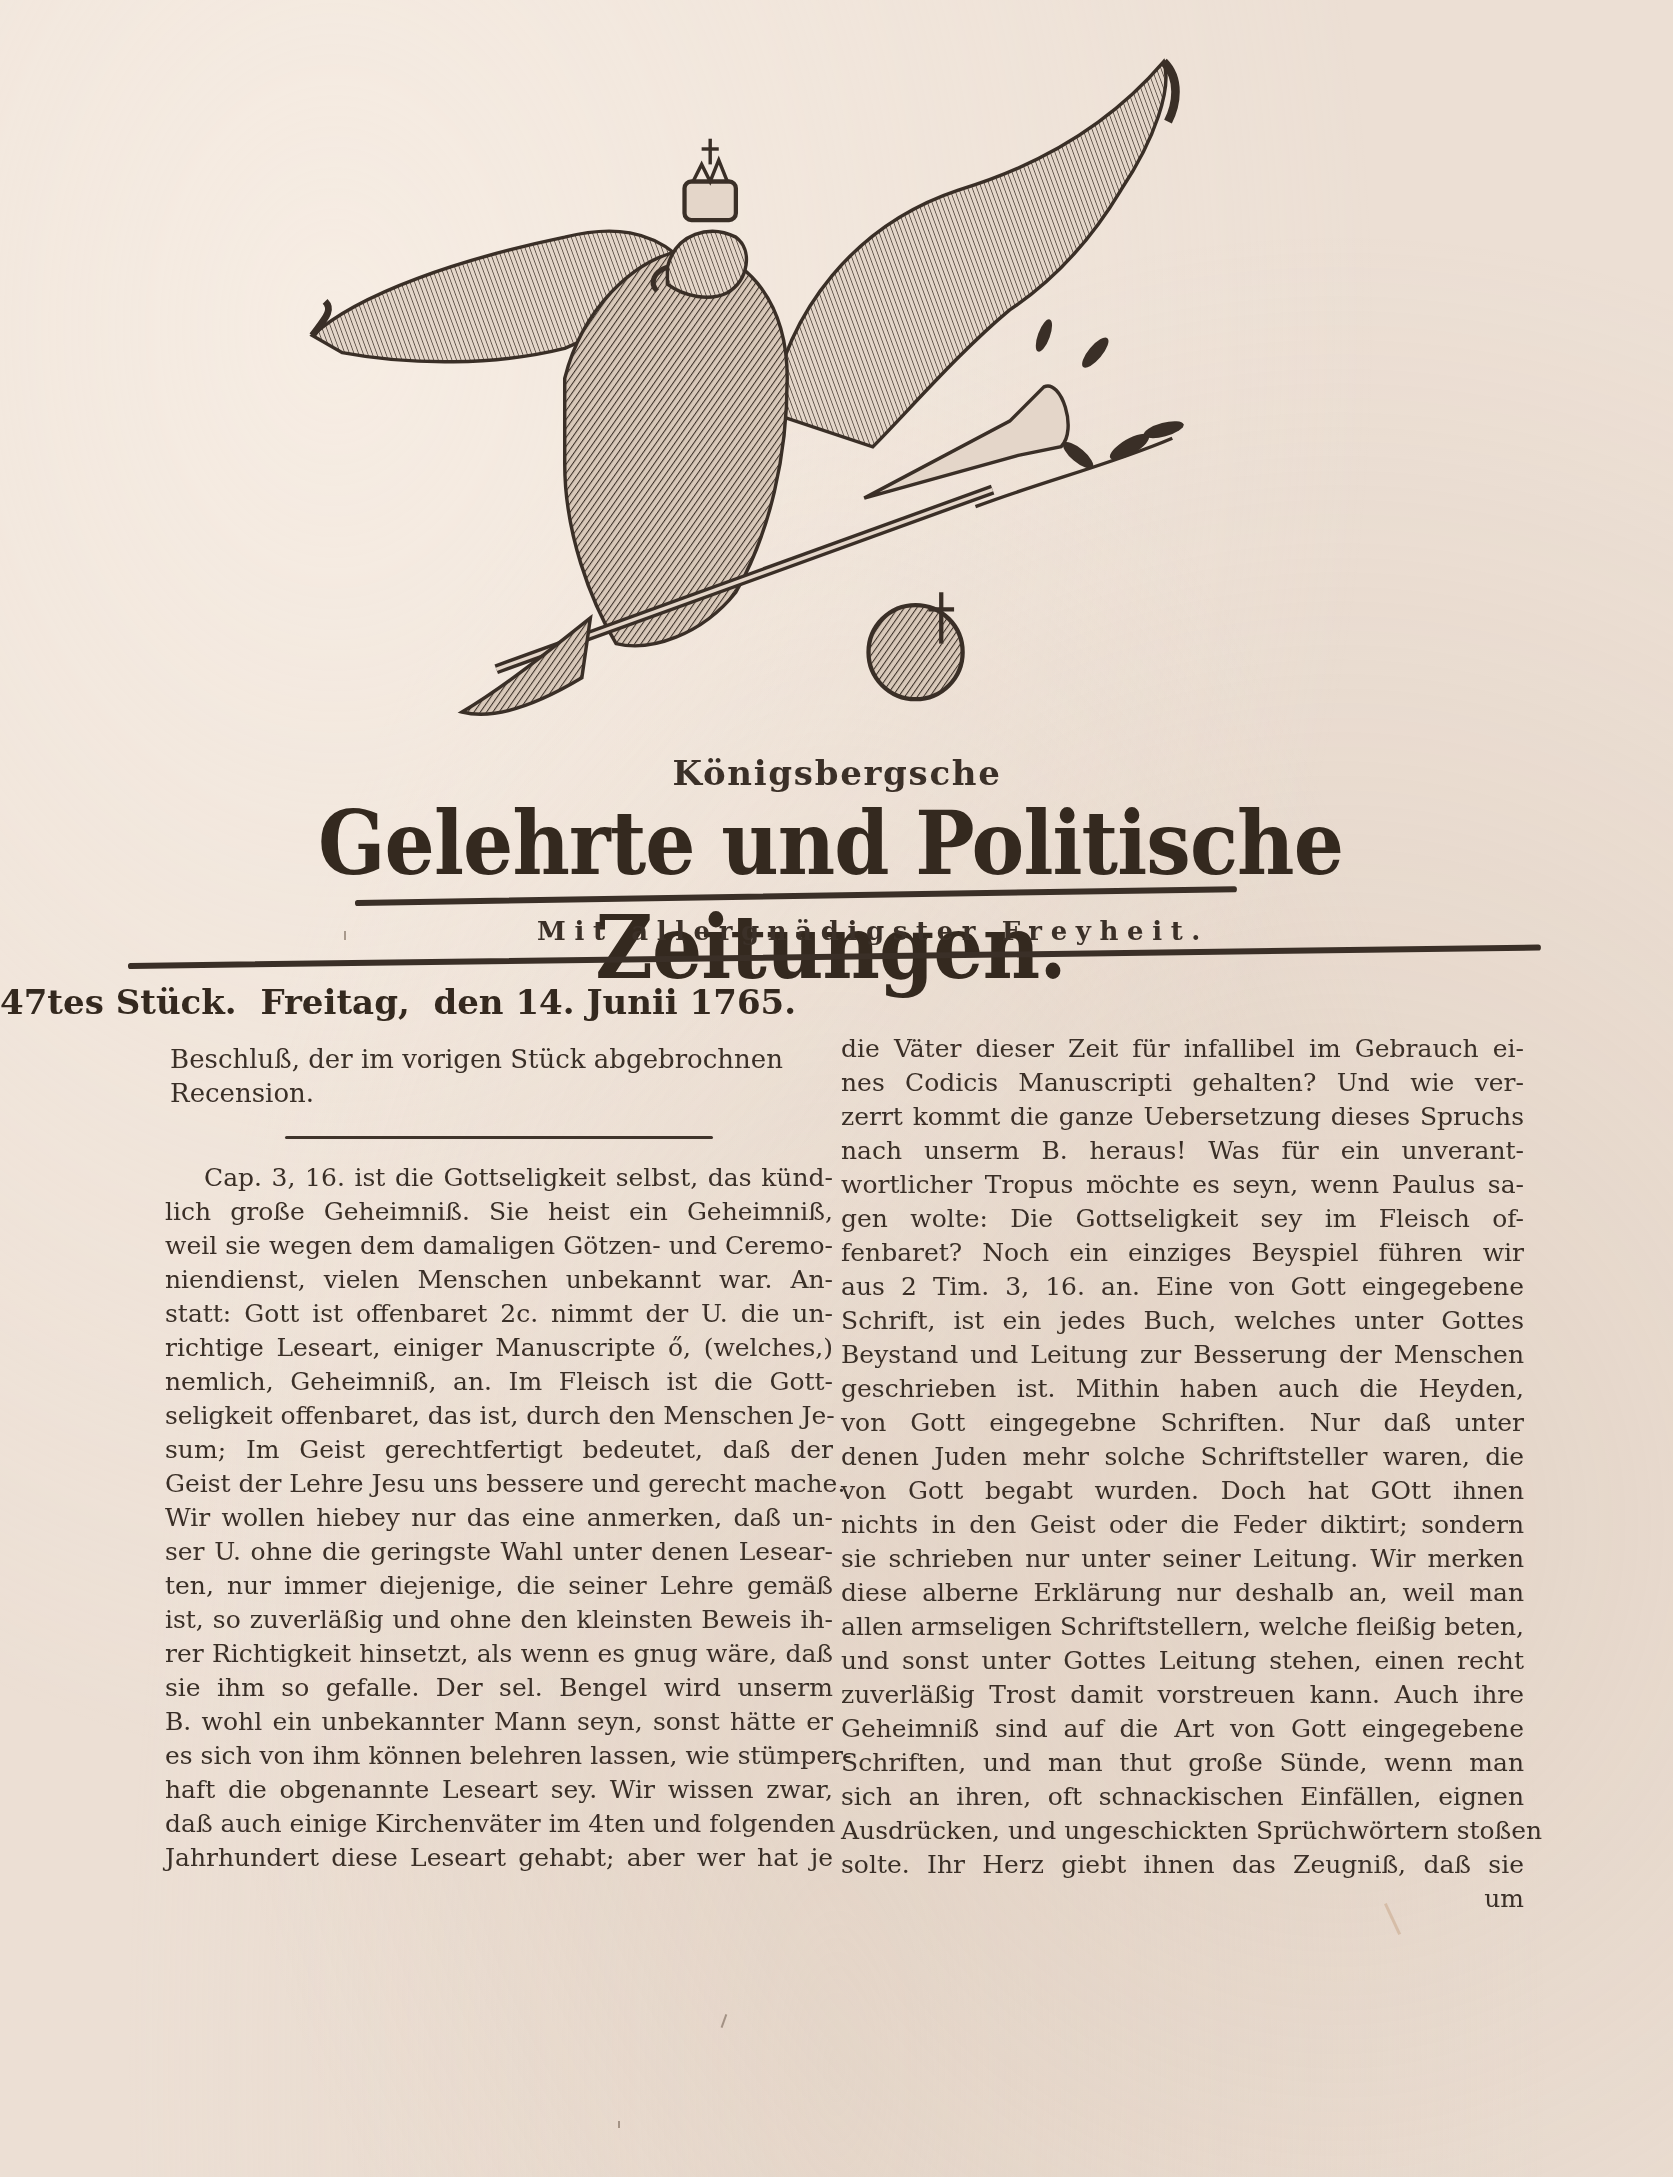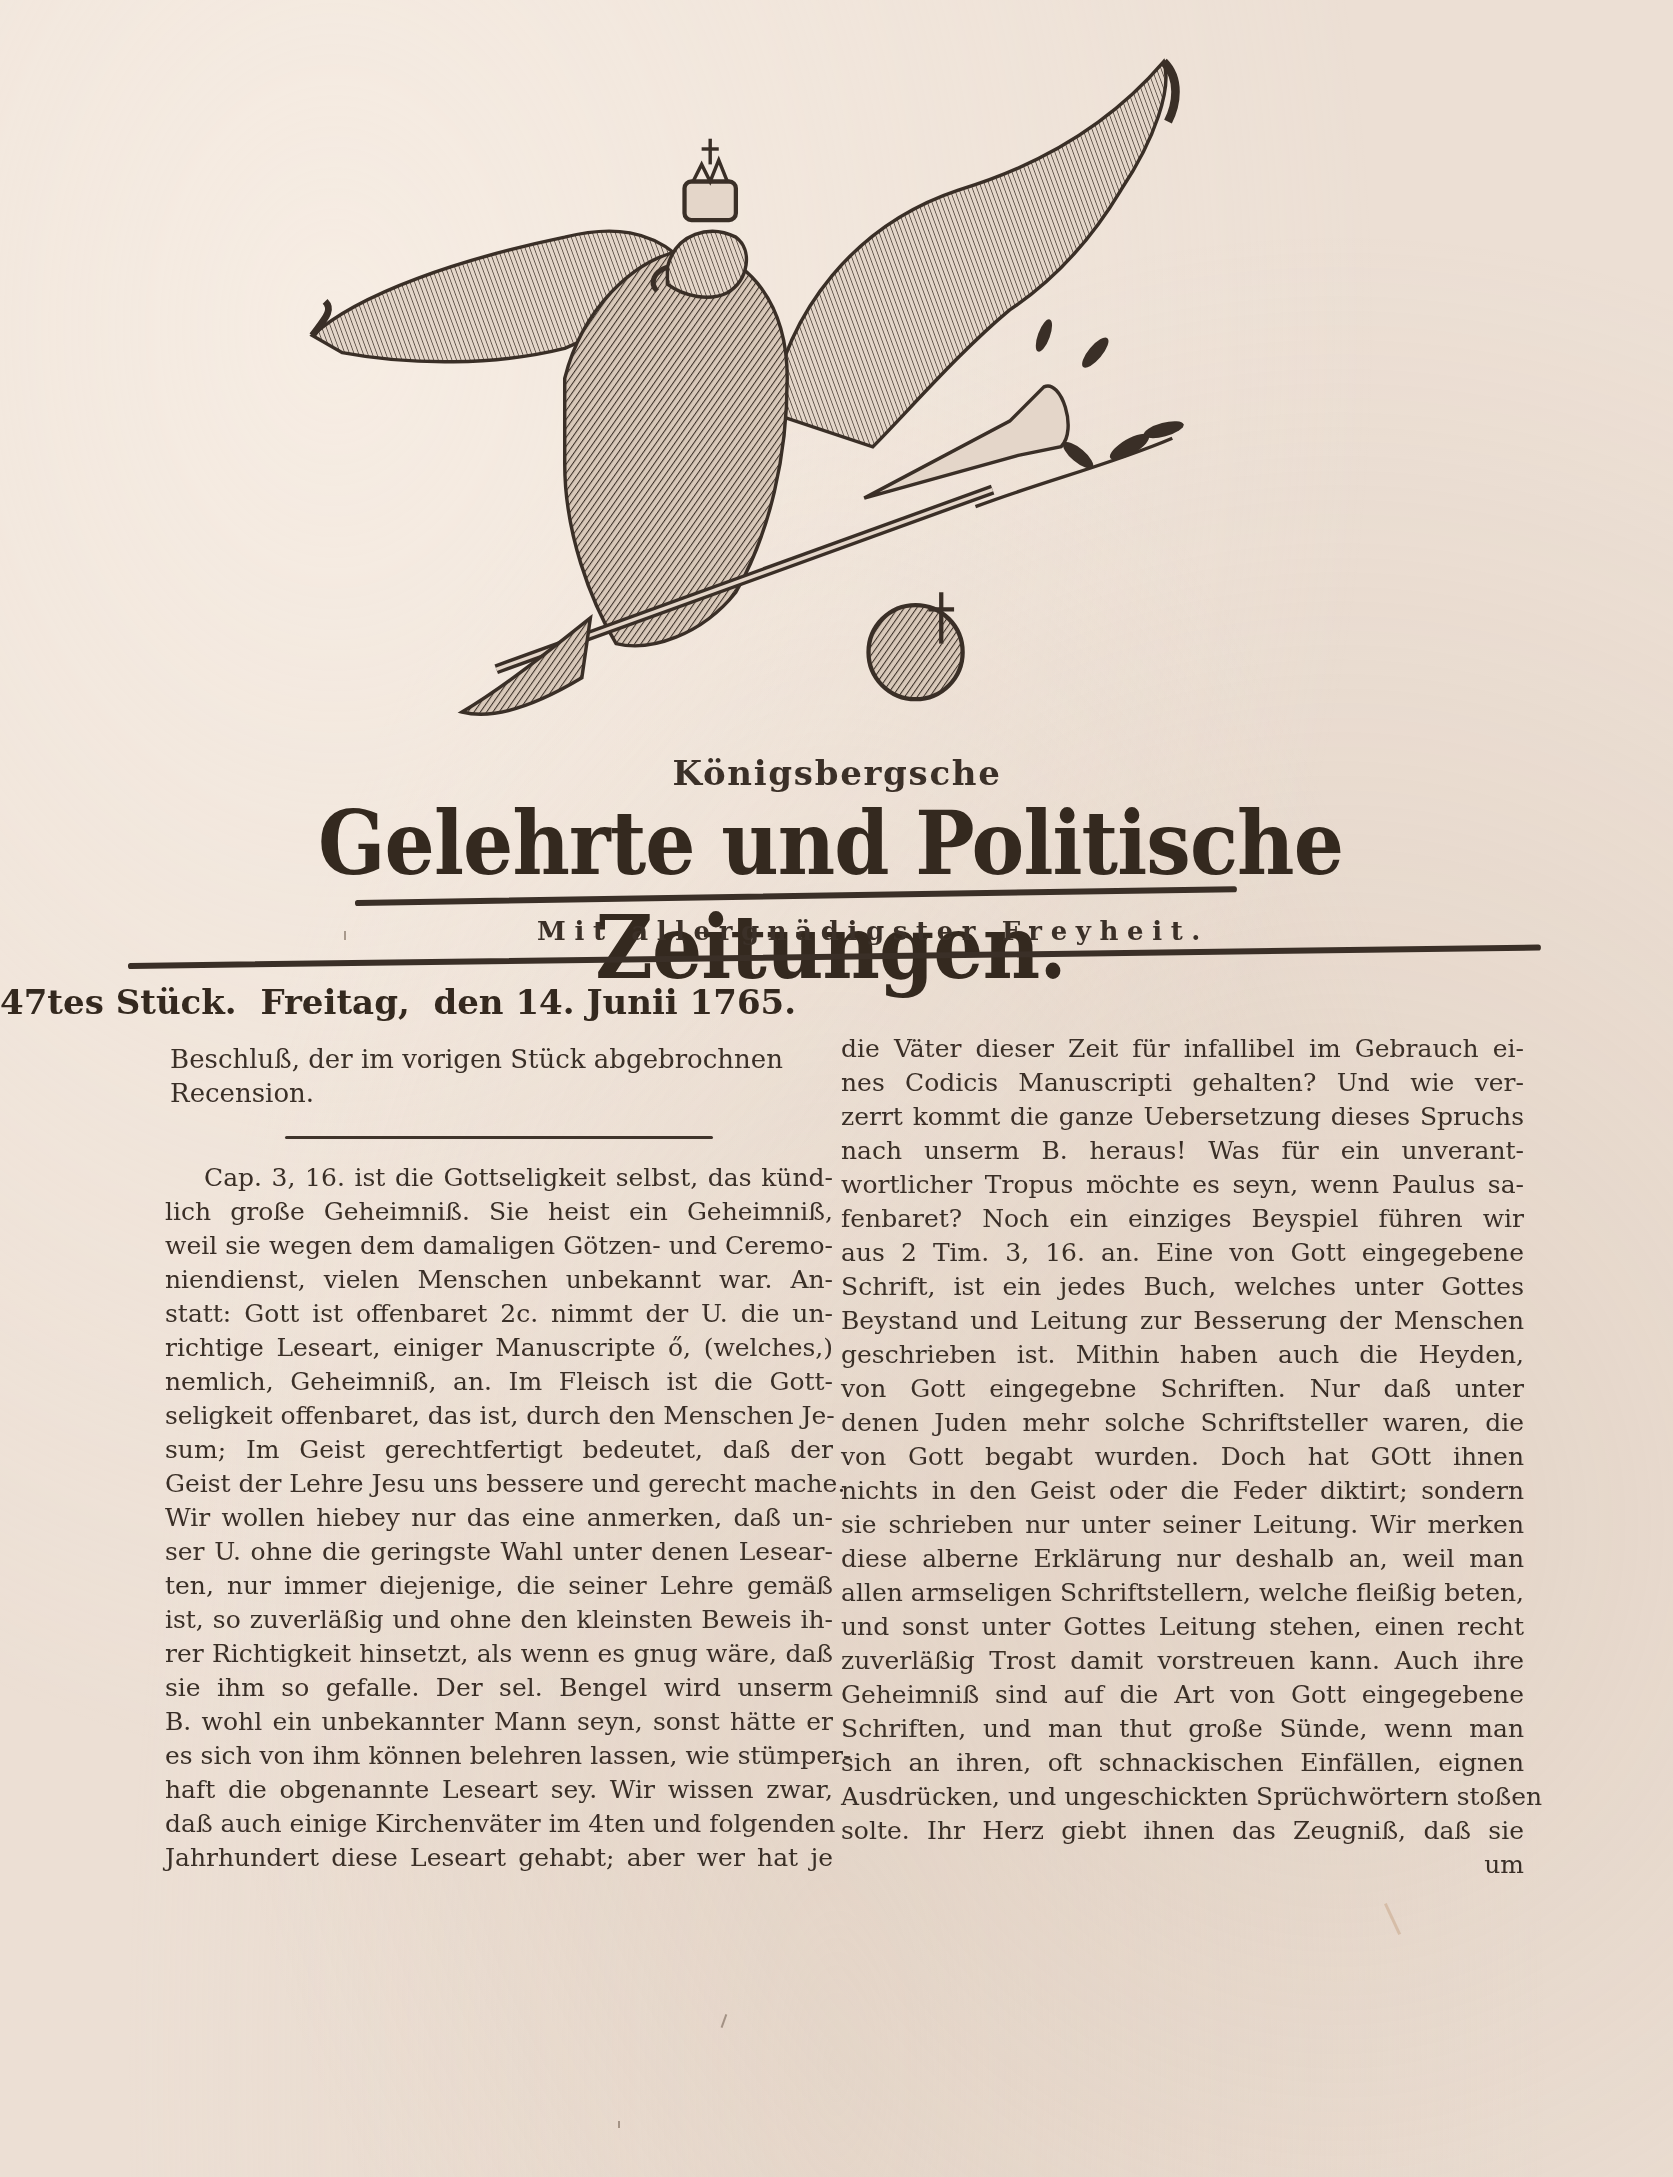--- a/index.html
+++ b/index.html
@@ -152,20 +152,21 @@
       </div>
   </div>
 
   <div class="col col-right">
     <div id="right-lines">
         <span class="line">die Väter dieser Zeit für infallibel im Gebrauch ei-</span>
         <span class="line">nes Codicis Manuscripti gehalten?  Und wie ver-</span>
         <span class="line">zerrt kommt die ganze Uebersetzung dieses Spruchs</span>
         <span class="line">nach unserm B. heraus!  Was für ein unverant-</span>
         <span class="line">wortlicher Tropus möchte es seyn, wenn Paulus sa-</span>
+        <span class="line">gen wolte:  Die Gottseligkeit sey im Fleisch of-</span>
         <span class="line">fenbaret?  Noch ein einziges Beyspiel führen wir</span>
         <span class="line">aus 2 Tim. 3, 16. an.  Eine von Gott eingegebene</span>
         <span class="line">Schrift, ist ein jedes Buch, welches unter Gottes</span>
         <span class="line">Beystand und Leitung zur Besserung der Menschen</span>
         <span class="line">geschrieben ist.  Mithin haben auch die Heyden,</span>
         <span class="line">von Gott eingegebne Schriften.  Nur daß unter</span>
         <span class="line">denen Juden mehr solche Schriftsteller waren, die</span>
         <span class="line">von Gott begabt wurden.  Doch hat GOtt ihnen</span>
         <span class="line">nichts in den Geist oder die Feder diktirt; sondern</span>
         <span class="line">sie schrieben nur unter seiner Leitung.  Wir merken</span>

